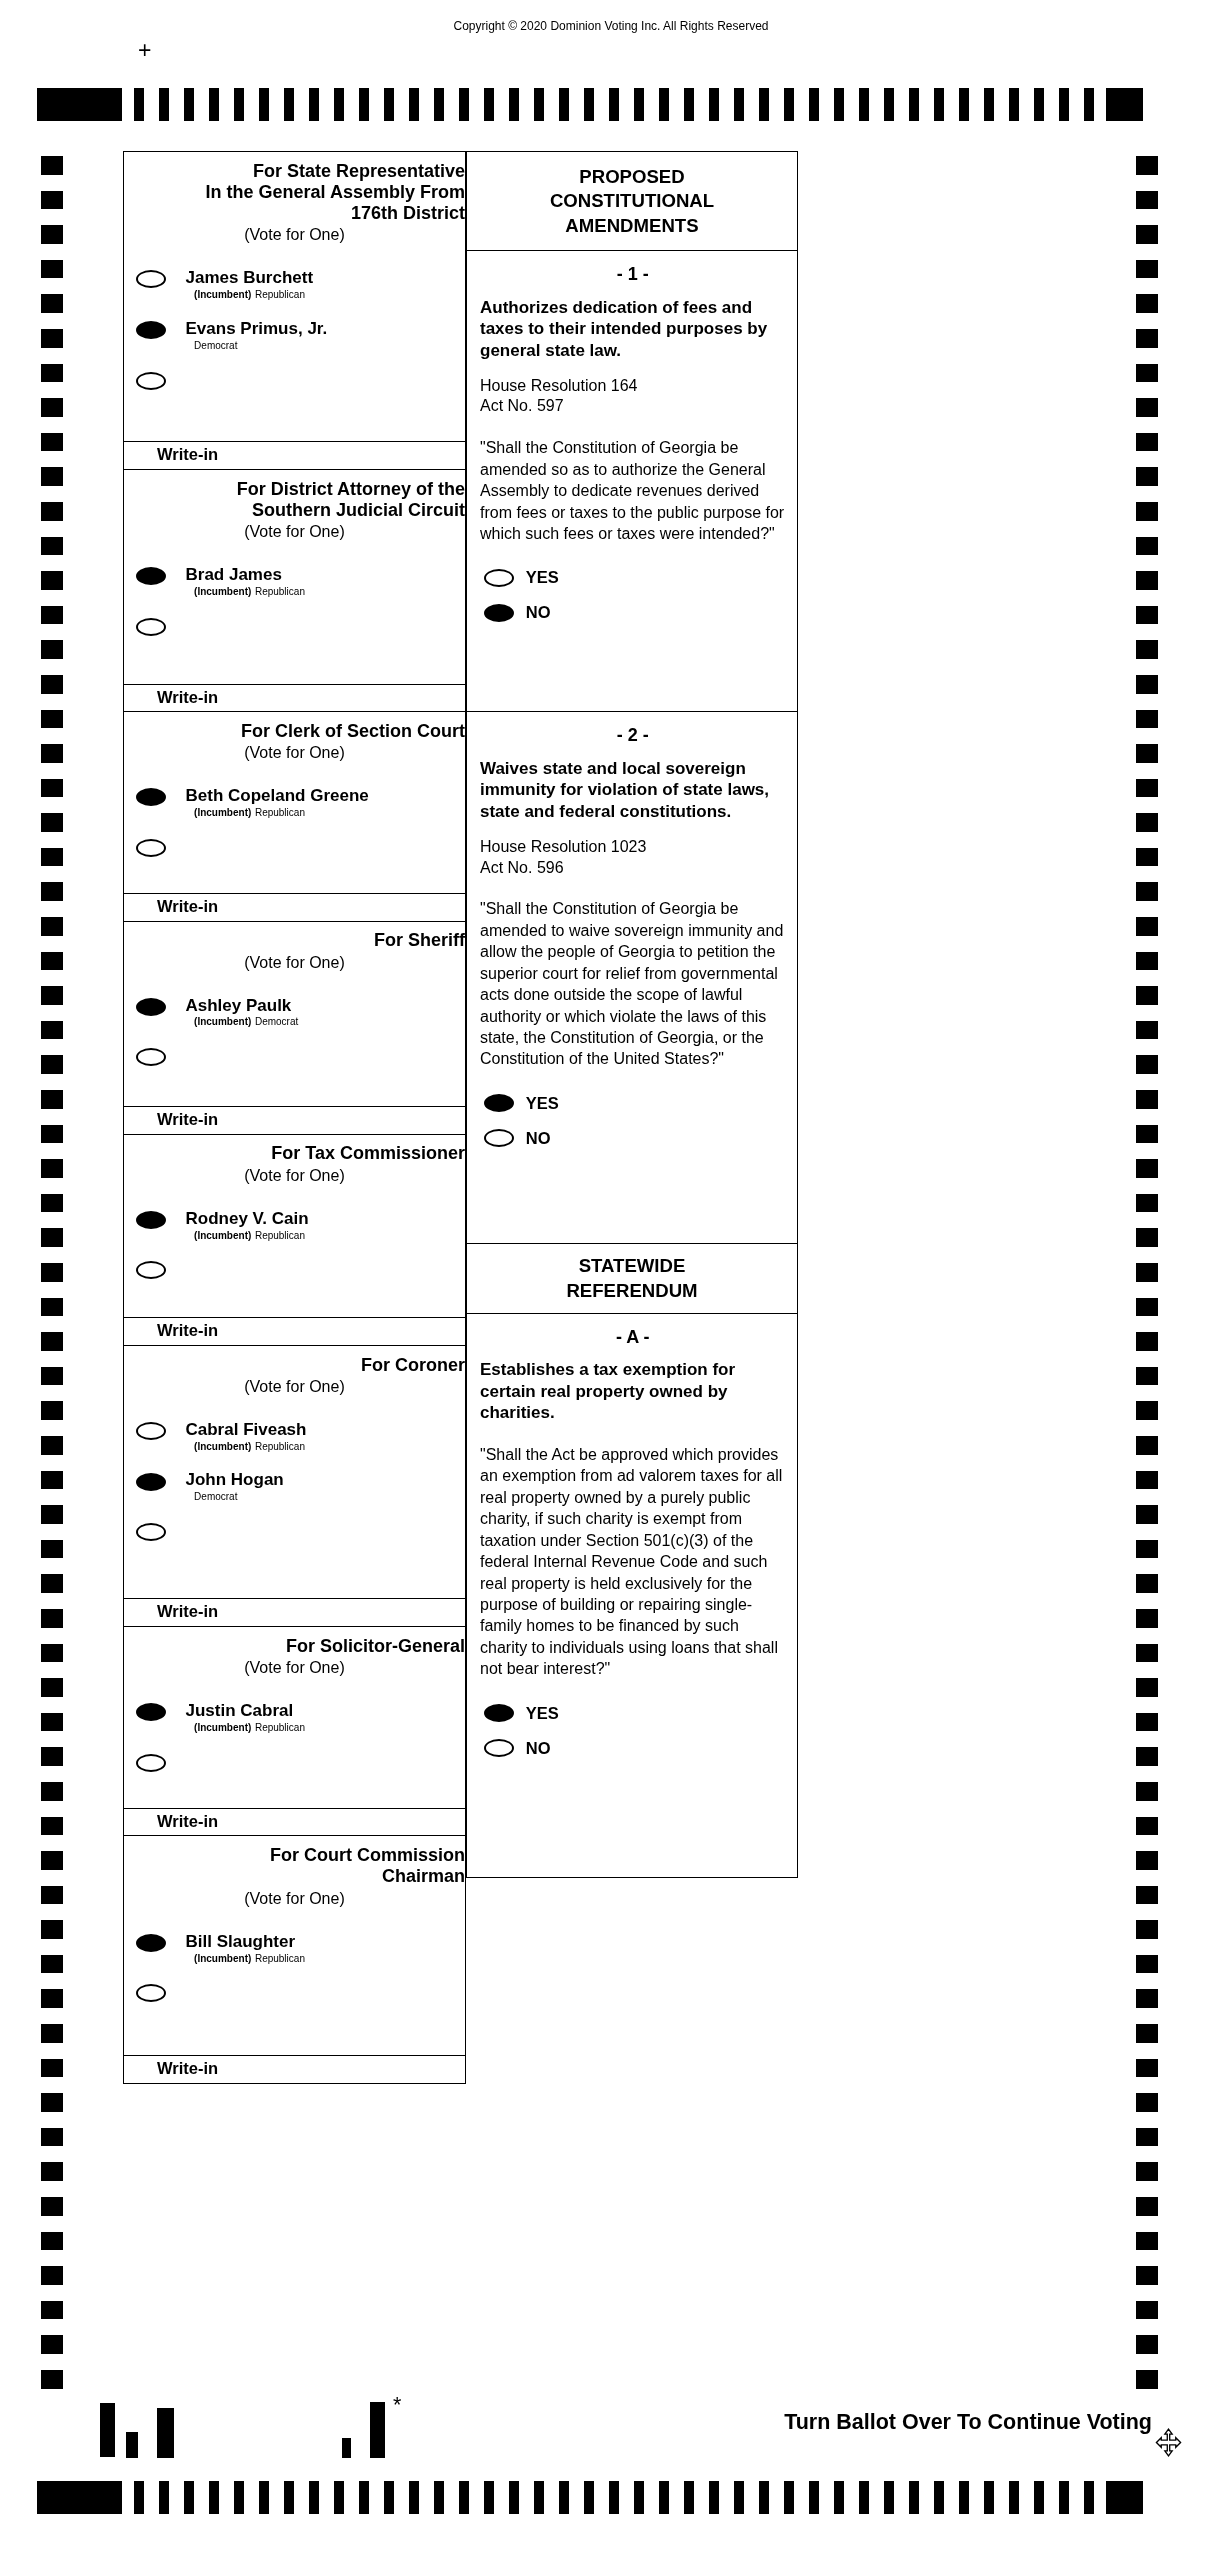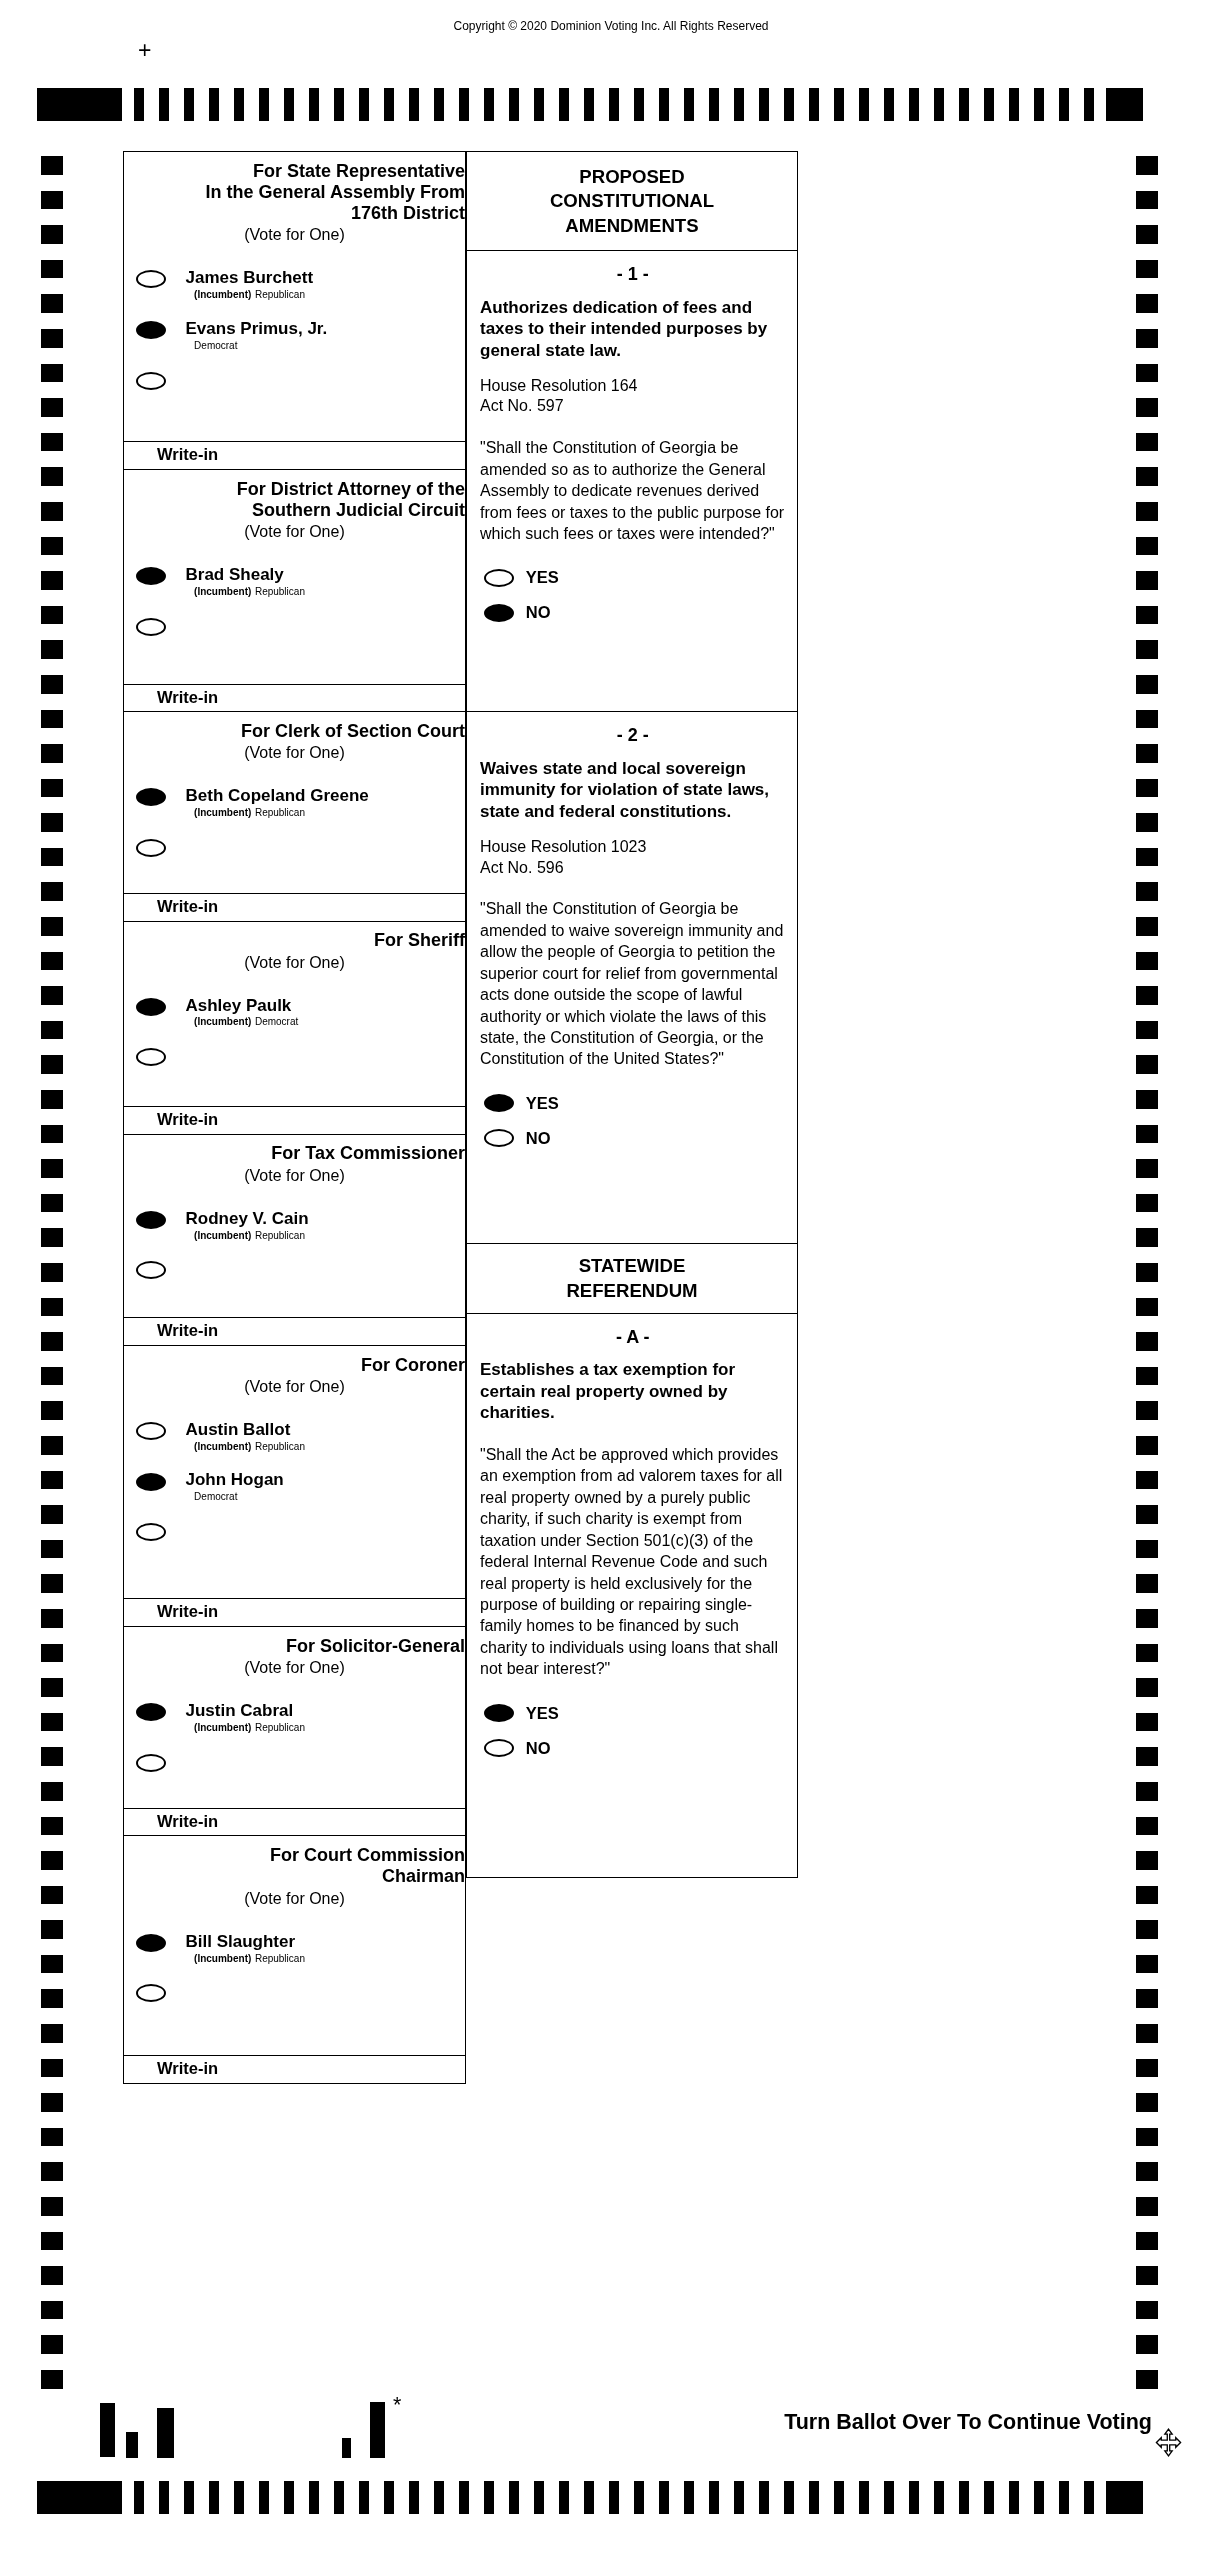--- a/index.html
+++ b/index.html
@@ -305,21 +305,21 @@
       <div class="contest-title">
             <div>For District Attorney of the</div>
             <div>Southern Judicial Circuit</div>
           </div>
       <div class="vote-for">(Vote for One)</div>
     </header>
     <div class="options">
   <div class="option">
     <span class="oval filled"></span>
     <span class="opt-text">
-      <span class="opt-name">Brad Shealy</span>
+      <span class="opt-name">Brad James</span>
       <span class="opt-detail"><span class="inc">(Incumbent)</span><span class="party">Republican</span></span>
     </span>
   </div>
 
   <div class="option blank">
     <span class="oval"></span>
 
   </div>
 </div>
     <div class="write-in">
@@ -409,21 +409,21 @@
     <header class="contest-head">
       <div class="contest-title">
             <div>For Coroner</div>
           </div>
       <div class="vote-for">(Vote for One)</div>
     </header>
     <div class="options">
   <div class="option">
     <span class="oval"></span>
     <span class="opt-text">
-      <span class="opt-name">Austin Ballot</span>
+      <span class="opt-name">Cabral Fiveash</span>
       <span class="opt-detail"><span class="inc">(Incumbent)</span><span class="party">Republican</span></span>
     </span>
   </div>
 
   <div class="option">
     <span class="oval filled"></span>
     <span class="opt-text">
       <span class="opt-name">John Hogan</span>
       <span class="opt-detail"><span class="party">Democrat</span></span>
     </span>

